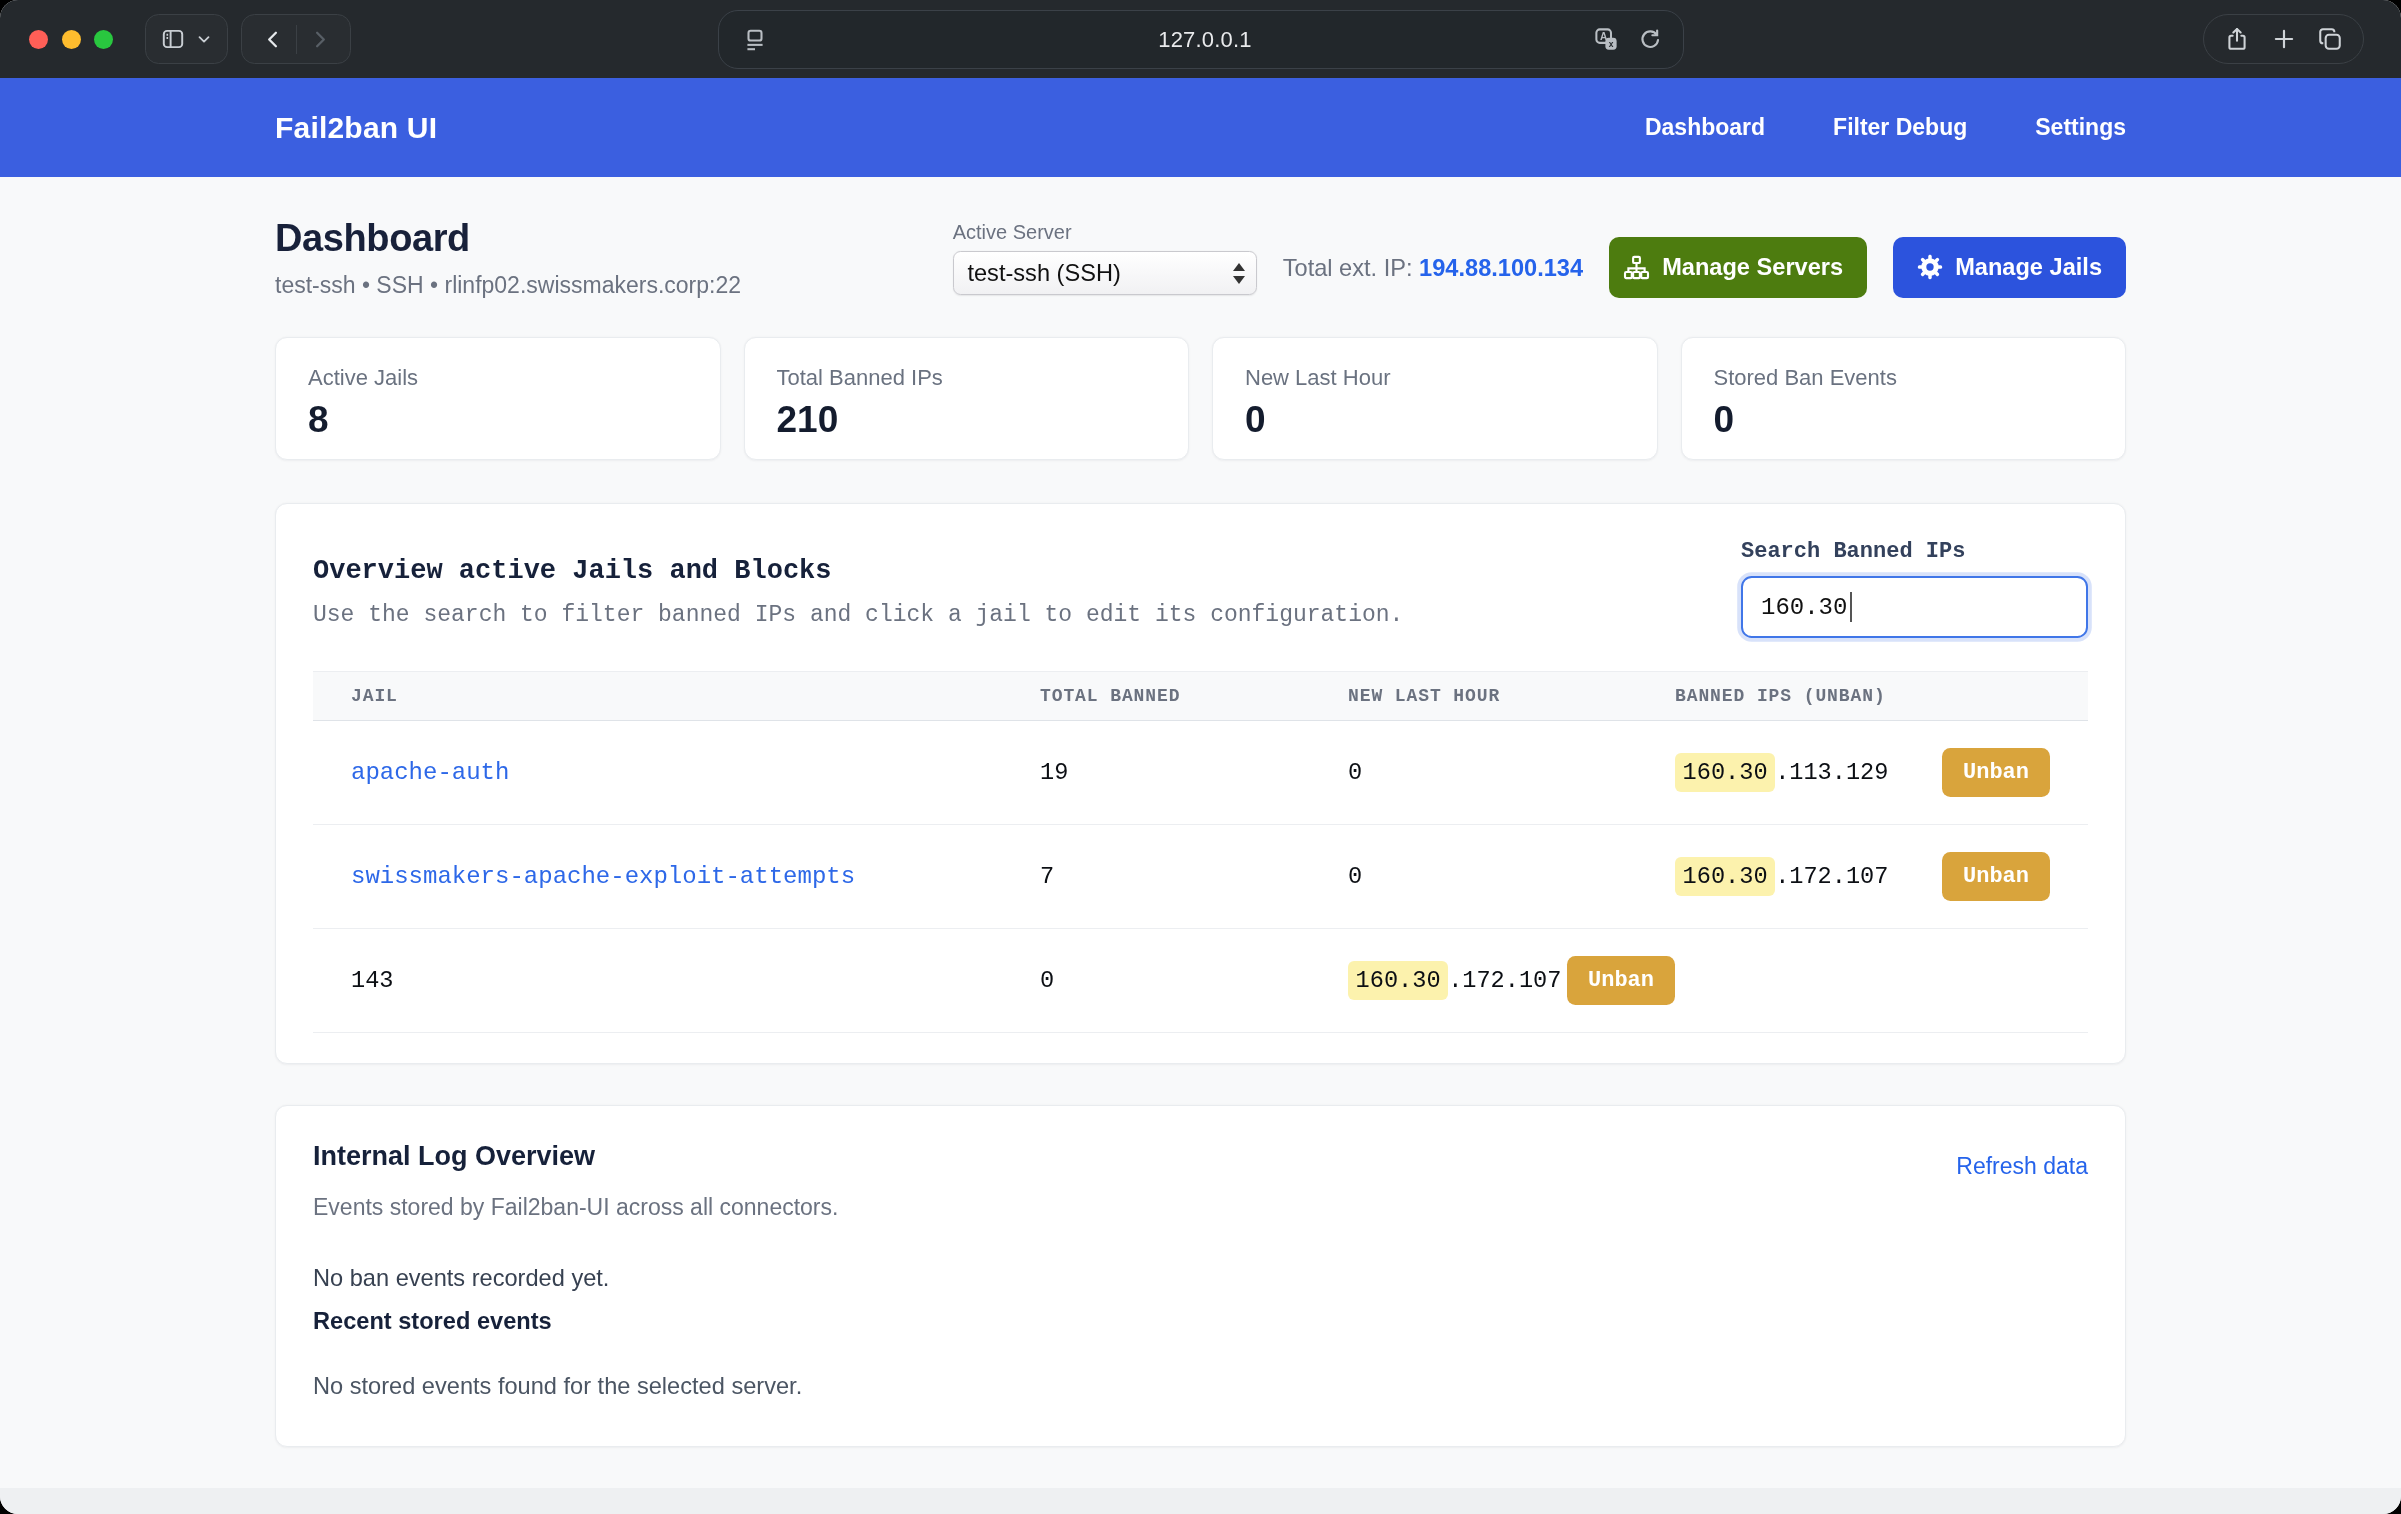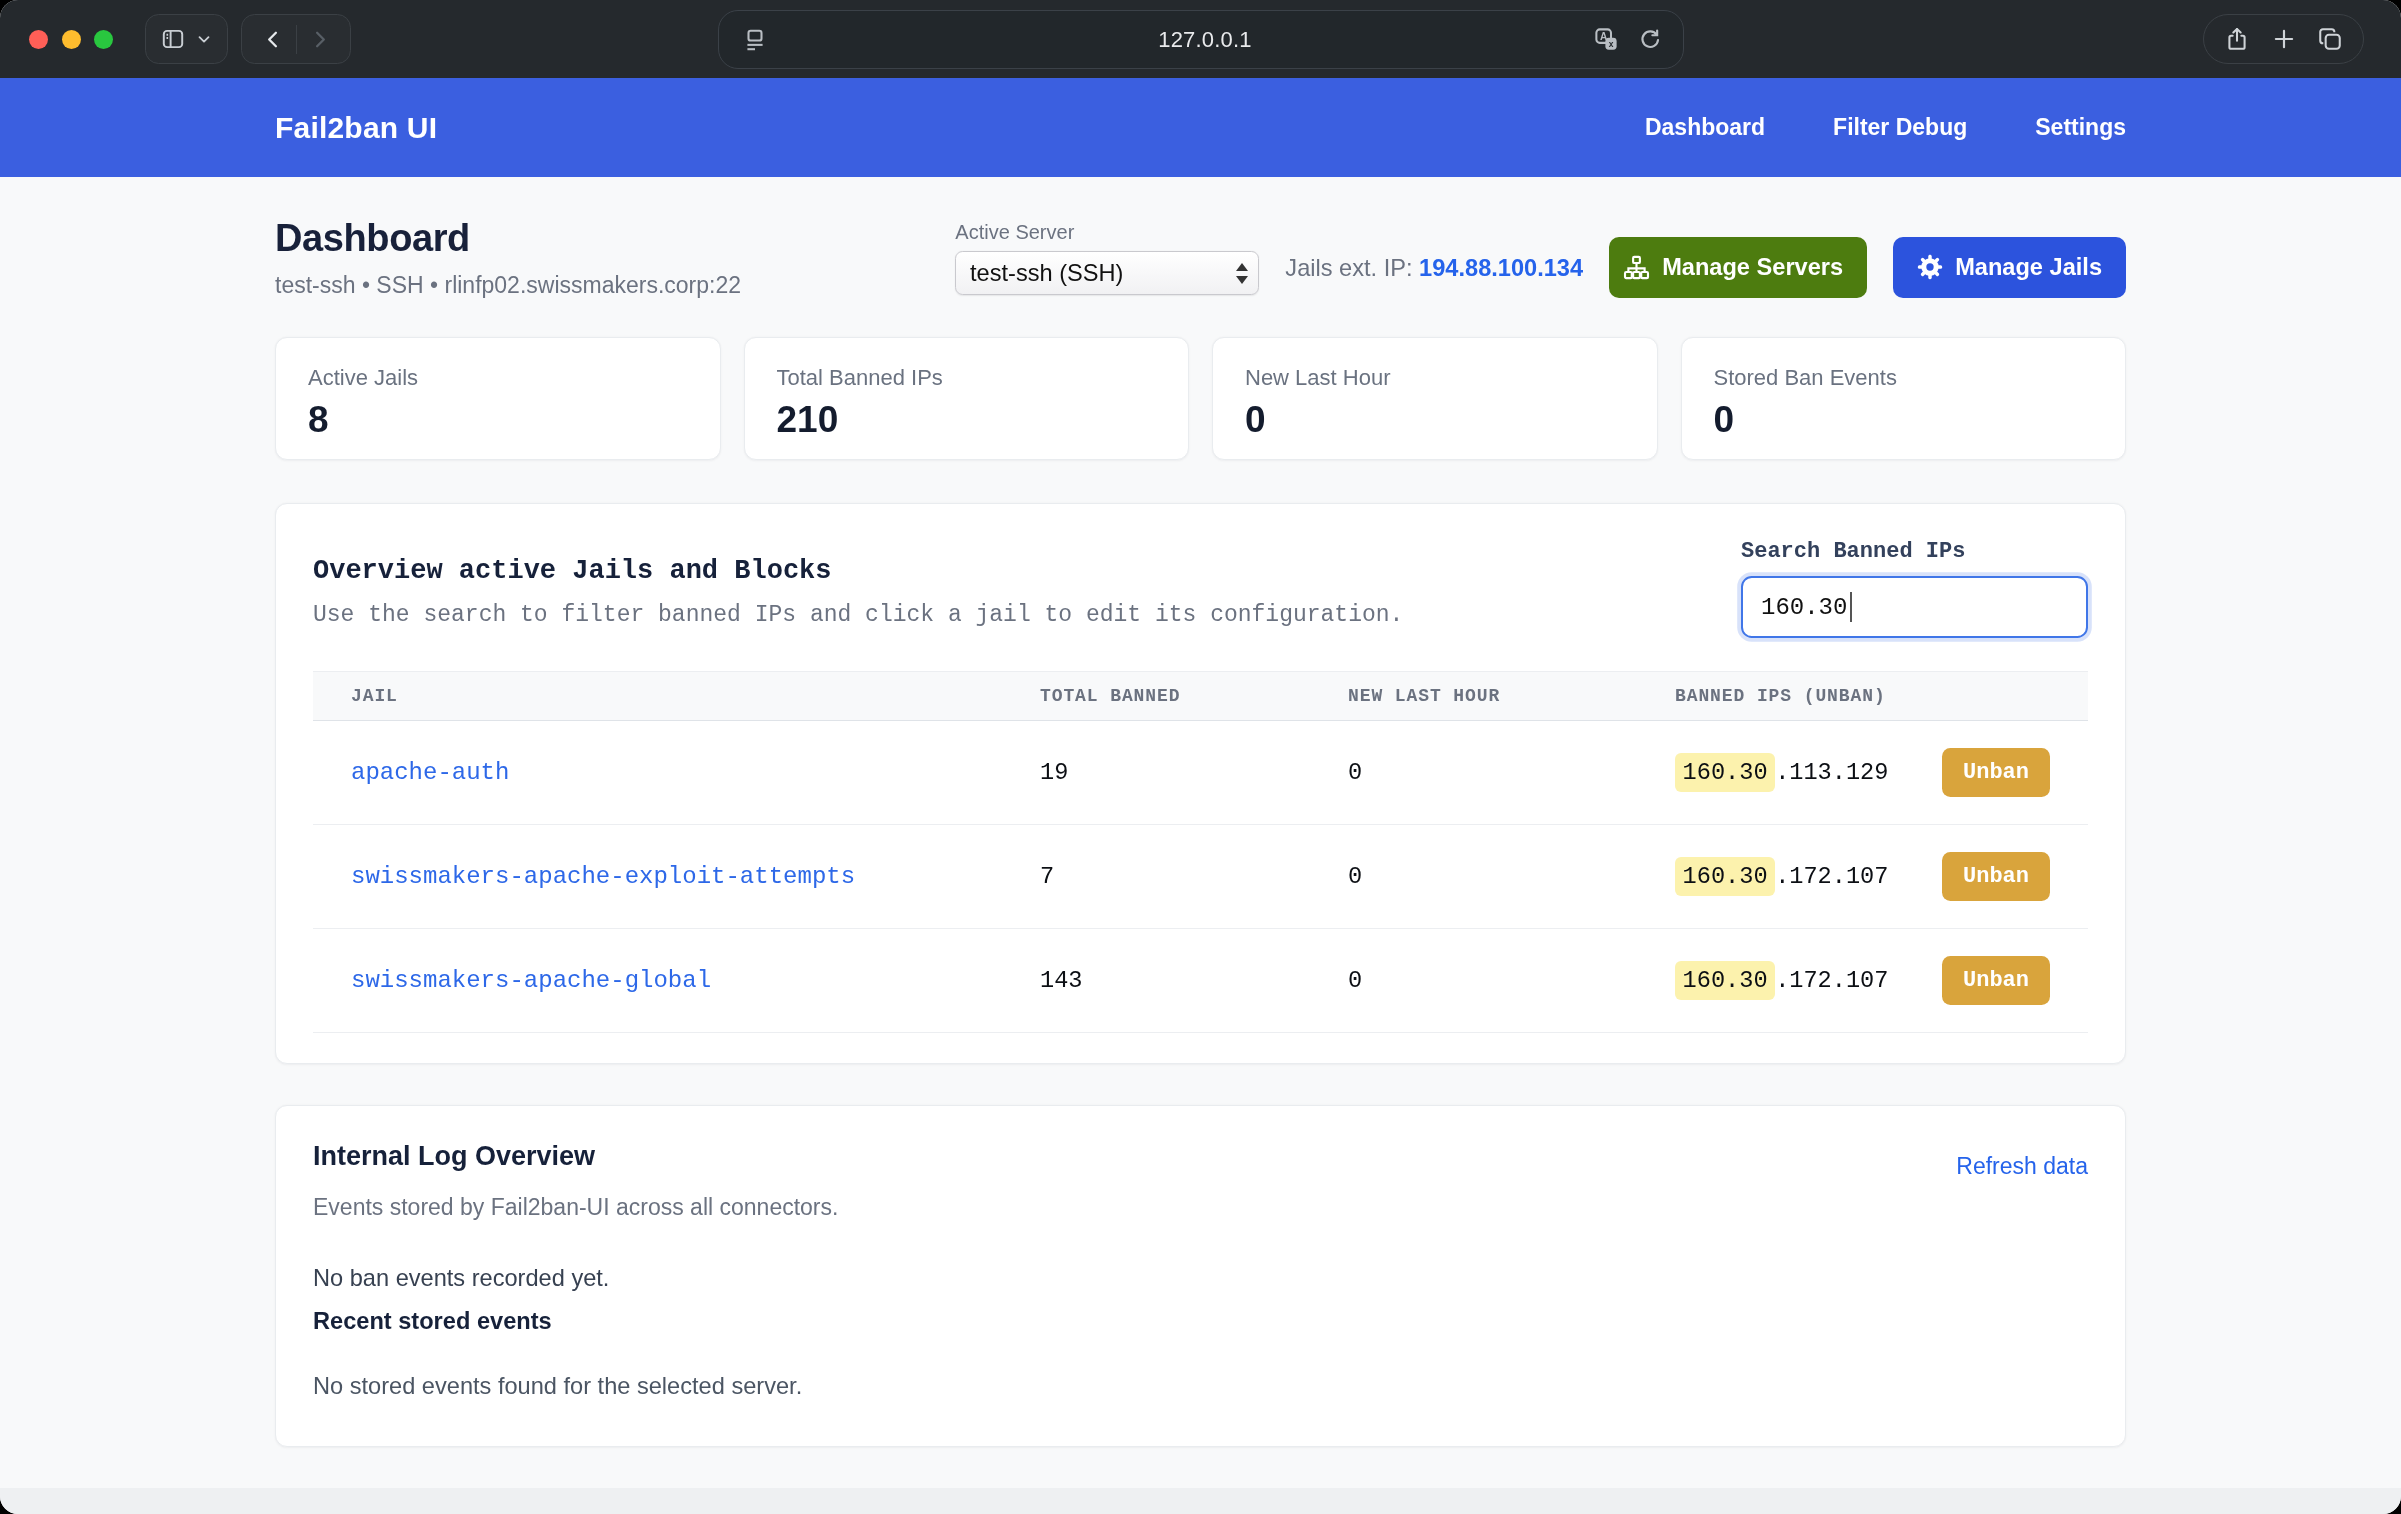--- a/index.html
+++ b/index.html
@@ -206,21 +206,21 @@
             <div class="slabel">Active Server</div>
             <div class="select">
               <span class="sel-text">test-ssh (SSH)</span>
               <span class="arrows">
                   <span class="up"></span>
                   <span class="dn"></span>
                 </span>
             </div>
           </div>
           <div class="extip">
-            <span>Jails ext. IP:</span>
+            <span>Total ext. IP:</span>
             <span class="ipval">194.88.100.134</span>
           </div>
           <button class="btn servers">
             <span>
               <svg class="ic" width="27" height="27" viewBox="0 0 24 24" fill="none" stroke="#fff" stroke-width="1.9">
                   <rect x="9" y="2.5" width="6" height="5.5" rx="1"></rect>
                   <rect x="1.8" y="16" width="6" height="5.5" rx="1"></rect>
                   <rect x="9" y="16" width="6" height="5.5" rx="1"></rect>
                   <rect x="16.2" y="16" width="6" height="5.5" rx="1"></rect>
                   <path d="M12 8v4.8M4.8 16v-3.2h14.4V16M12 12.8V16"></path>
@@ -314,21 +314,20 @@
             <div class="ipcell">
               <span class="ipwrap">
                   <span class="hl">160.30</span>
                   <span>.172.107</span>
                 </span>
               <button class="unban-btn">Unban</button>
             </div>
           </div>
 
           <div class="trow tr">
-            <div><a class="jail-link">swissmakers-apache-global</a></div>
             <div class="num">143</div>
             <div class="num">0</div>
             <div class="ipcell">
               <span class="ipwrap">
                   <span class="hl">160.30</span>
                   <span>.172.107</span>
                 </span>
               <button class="unban-btn">Unban</button>
             </div>
           </div>

